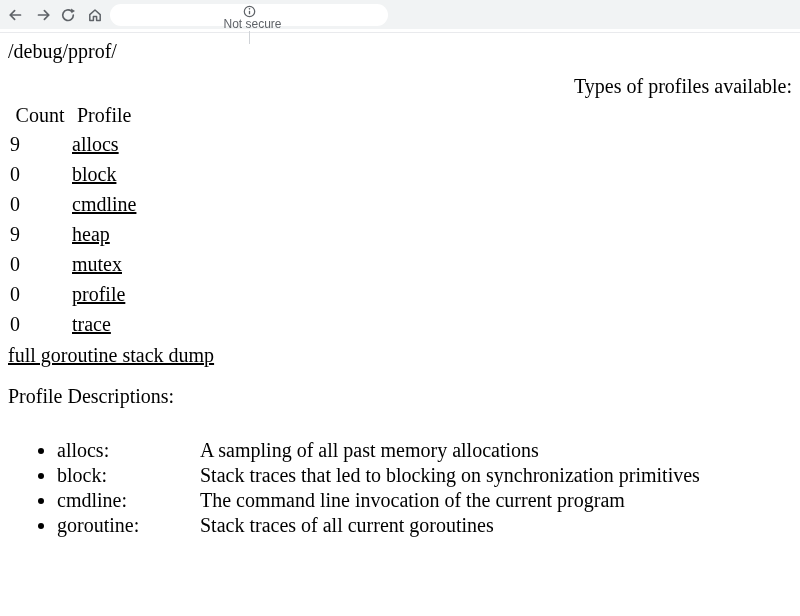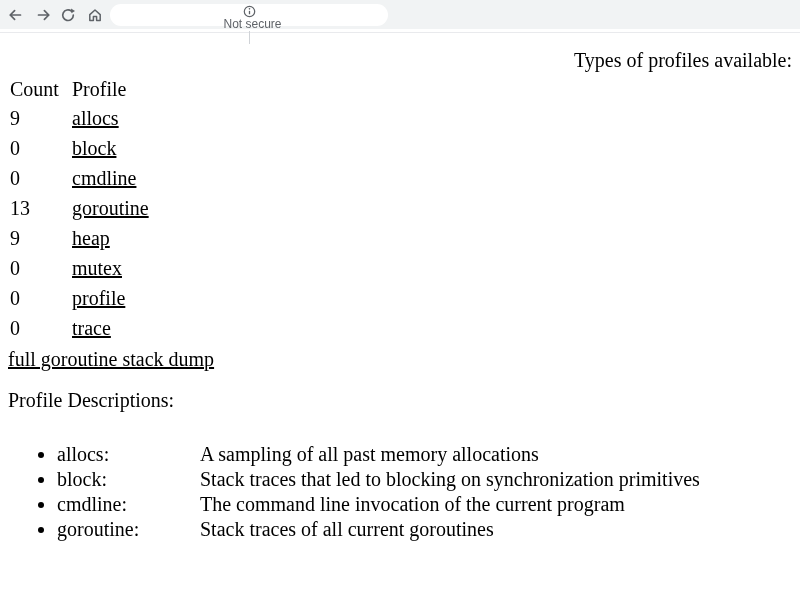--- a/index.html
+++ b/index.html
@@ -22,21 +22,21 @@
   .url{font-size:12px;color:#5f6368;white-space:nowrap;overflow:hidden;}
   .url .host{color:#202124;}
   
   .page{padding:5px 8px 0;font-family:"Liberation Serif","DejaVu Serif",serif;
         font-size:20px;color:#000;}
   .page a{color:#000000;text-decoration:underline;cursor:pointer;}
   .page-title{line-height:26px;}
   .profiles-heading{margin-top:10px;line-height:24px;text-align:right;}
   table.profiles{border-collapse:separate;border-spacing:2px;margin-top:2px;}
   table.profiles td{padding:0;}
-  table.profiles thead td{line-height:26px;}
+  table.profiles thead td{line-height:26px;text-align:center;}
   table.profiles tbody td{line-height:28px;}
   td.count{width:60px;}
   .dump-line{margin-top:2px;line-height:26px;}
   .desc-heading{margin-top:16px;line-height:24px;}
   ul.descriptions{margin:30px 0 0;padding:0 0 0 49px;}
   ul.descriptions li{line-height:25px;}
   .profile-name{display:inline-block;width:143px;}
 </style>
 </head>
 <body>
@@ -73,20 +73,21 @@
         <circle cx="8" cy="4.7" r="1" fill="#5f6368"></circle>
       </svg></span>
       <span class="security-label">Not secure</span>
       <span class="omni-sep"></span>
       <span class="url"><span class="host">9.134.116.160</span><span>:8080/debug/pprof/</span></span>
     </div>
   </div>
   <div class="toolbar-divider"></div>
 
   <div class="page">
+    <div class="page-title">/debug/pprof/</div>
 
     <div class="profiles-heading">Types of profiles available:</div>
 
     <table class="profiles">
       <thead>
         <tr>
           <td class="count">Count</td>
           <td>Profile</td>
         </tr>
       </thead>
@@ -95,24 +96,20 @@
           <td class="count">9</td>
           <td><a>allocs</a></td>
         </tr>
         <tr>
           <td class="count">0</td>
           <td><a>block</a></td>
         </tr>
         <tr>
           <td class="count">0</td>
           <td><a>cmdline</a></td>
-        </tr>
-        <tr>
-          <td class="count">13</td>
-          <td><a>goroutine</a></td>
         </tr>
         <tr>
           <td class="count">9</td>
           <td><a>heap</a></td>
         </tr>
         <tr>
           <td class="count">0</td>
           <td><a>mutex</a></td>
         </tr>
         <tr>

